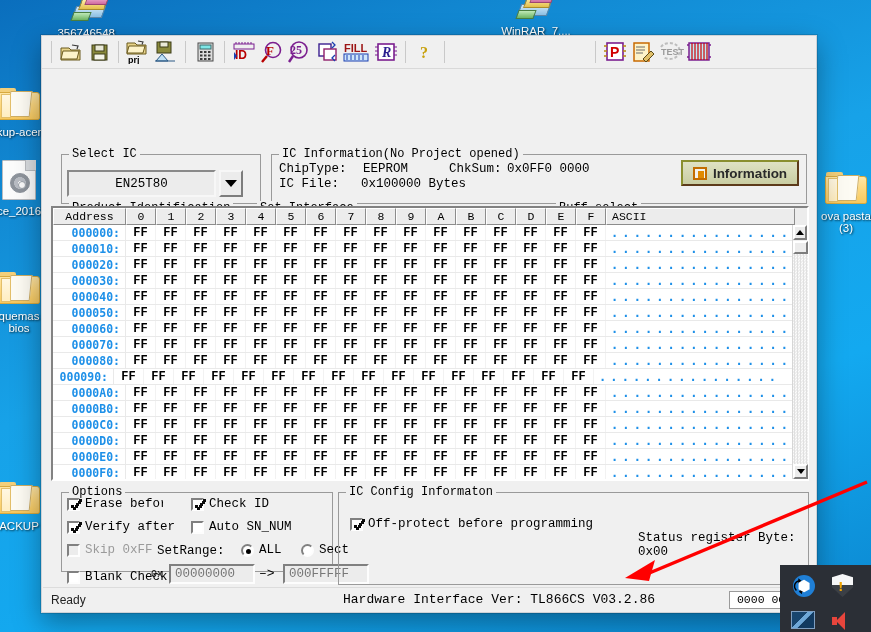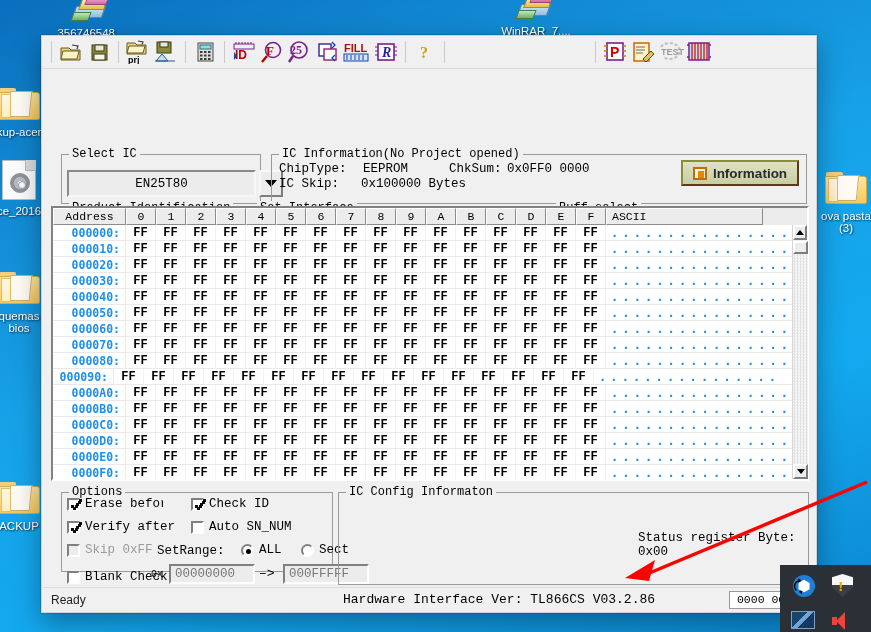--- a/index.html
+++ b/index.html
@@ -467,40 +467,40 @@
           </g>
       </svg>
     </div>
   </div>
 
   <div id="client">
 
     <div class="gb" style="left:18px;top:34px;width:200px;height:50px;">
       <span class="gb-t">Select IC</span>
     </div>
-    <div class="combo" style="left:24px;top:50px;width:216px;height:27px;">
+    <div class="combo" style="left:24px;top:50px;width:176px;height:27px;">
       <div class="field">EN25T80</div>
       <div class="arrow">
           <i></i>
         </div>
     </div>
 
     <div class="gb" style="left:18px;top:88px;width:200px;height:30px;">
       <span class="gb-t">Product Identification</span>
     </div>
     <span class="mono" style="position:absolute;left:26px;top:98px;font-size:12.5px;">ChipID:</span>
 
     <div class="gb" style="left:228px;top:34px;width:536px;height:50px;">
       <span class="gb-t">IC Information(No Project opened)</span>
     </div>
     <span class="mono" style="position:absolute;left:236px;top:42px;font-size:12.5px;">ChipType:</span>
     <span class="mono" style="position:absolute;left:320px;top:42px;font-size:12.5px;">EEPROM</span>
     <span class="mono" style="position:absolute;left:406px;top:42px;font-size:12.5px;">ChkSum:</span>
     <span class="mono" style="position:absolute;left:464px;top:42px;font-size:12.5px;">0x0FF0 0000</span>
-    <span class="mono" style="position:absolute;left:236px;top:57px;font-size:12.5px;">IC Skip:</span>
+    <span class="mono" style="position:absolute;left:236px;top:57px;font-size:12.5px;">IC File:</span>
     <span class="mono" style="position:absolute;left:318px;top:57px;font-size:12.5px;">0x100000 Bytes</span>
 
     <div class="infobtn" style="left:638px;top:40px;width:118px;height:26px;">
       <span class="chip"></span>
       <span>Information</span>
     </div>
 
     <div class="gb" style="left:206px;top:88px;width:288px;height:30px;">
       <span class="gb-t">Set Interface</span>
     </div>
@@ -539,21 +539,21 @@
           <div class="hcell" style="width: 30px;">6</div>
           <div class="hcell" style="width: 30px;">7</div>
           <div class="hcell" style="width: 30px;">8</div>
           <div class="hcell" style="width: 30px;">9</div>
           <div class="hcell" style="width: 30px;">A</div>
           <div class="hcell" style="width: 30px;">B</div>
           <div class="hcell" style="width: 30px;">C</div>
           <div class="hcell" style="width: 30px;">D</div>
           <div class="hcell" style="width: 30px;">E</div>
           <div class="hcell" style="width: 30px;">F</div>
-          <div class="hcell" style="width: 157px; justify-content: flex-start; padding-left: 5px;">ASCII</div>
+          <div class="hcell" style="width: 189px; justify-content: flex-start; padding-left: 5px;">ASCII</div>
         </div>
       <div id="hexbody">
           <div class="hrow">
             <div class="addr" style="width: 73px;">000000:</div>
             <div class="byte" style="width: 30px;">FF</div>
             <div class="byte" style="width: 30px;">FF</div>
             <div class="byte" style="width: 30px;">FF</div>
             <div class="byte" style="width: 30px;">FF</div>
             <div class="byte" style="width: 30px;">FF</div>
             <div class="byte" style="width: 30px;">FF</div>
@@ -923,20 +923,24 @@
       <span>00000000</span>
     </div>
     <span class="mono" style="position:absolute;left:216px;top:446px;font-size:13px;">–&gt;</span>
     <div class="tfield" style="position:absolute;left:240px;top:444px;width:86px;height:20px;">
       <span>000FFFFF</span>
     </div>
 
     <div class="gb" style="left:295px;top:372px;width:471px;height:93px;">
       <span class="gb-t">IC Config Informaton</span>
     </div>
+    <span class="cbx on" style="position:absolute;left:307px;top:397px;">
+      <span class="box"></span>
+      <span>Off-protect before programming</span>
+    </span>
     <span class="mono" style="position:absolute;left:595px;top:411px;font-size:12.5px;">Status register Byte: 0x00</span>
   </div>
 
   <div id="statusbar">
     <span class="s1">Ready</span>
     <span class="s2">Hardware Interface Ver: TL866CS V03.2.86</span>
     <div class="s3">
       <span>0000 0000</span>
     </div>
   </div>

